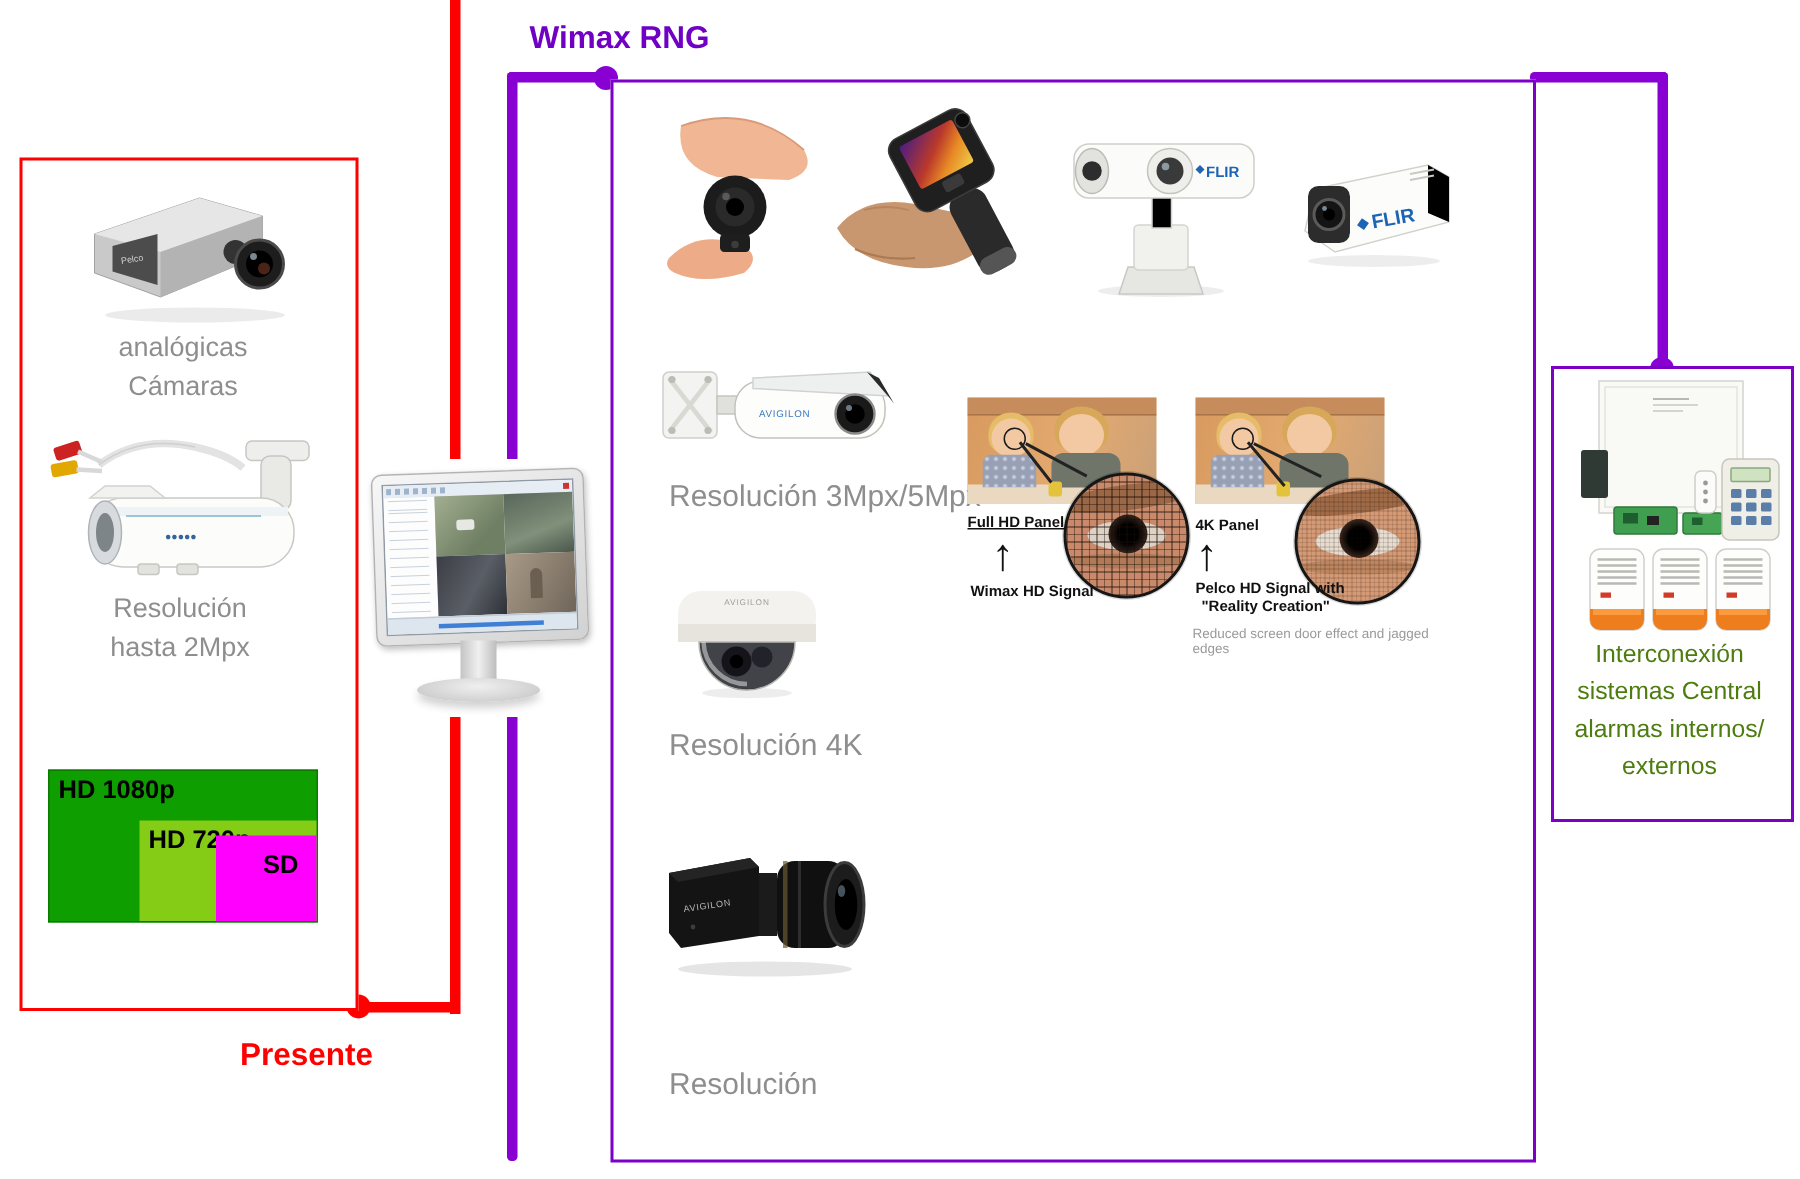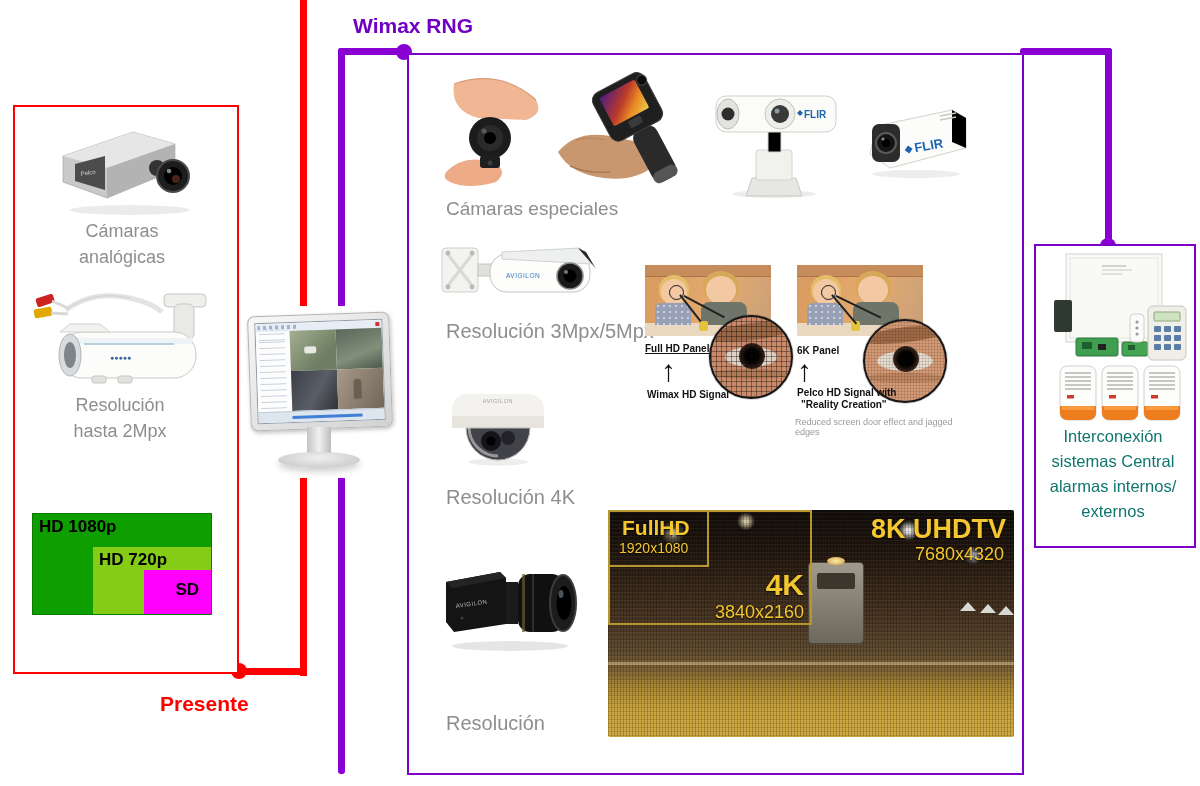--- a/index.html
+++ b/index.html
@@ -103,22 +103,22 @@
     <polygon points="62,50 130,26 130,52 62,80" fill="#b3b3b3"></polygon>
     <polygon points="30,46 60,38 60,72 30,63" fill="#4c4c4c"></polygon>
     <text x="36" y="58" font-size="6" fill="#cfcfcf" transform="rotate(-9 36 58)">Pelco</text>
     <circle cx="112" cy="50" r="8" fill="#333"></circle>
     <circle cx="128" cy="58" r="16" fill="#1d1d1d" stroke="#4a4a4a" stroke-width="2"></circle>
     <circle cx="128" cy="58" r="9" fill="#000"></circle>
     <circle cx="131" cy="61" r="4" fill="#4a2418"></circle>
     <circle cx="124" cy="53" r="2.3" fill="#8fa0aa" opacity="0.85"></circle>
   </svg>
   <div class="abs cap cap-c" style="left:38px;top:218px;width:168px;font-size:18px;">
+    <div>analógicas</div>
     <div>Cámaras</div>
-    <div>analógicas</div>
   </div>
 
   <svg class="abs" style="left:22px;top:280px;" width="198" height="112" viewBox="0 0 198 112">
     <path d="M44,30 Q70,10 108,18 Q130,23 140,32" fill="none" stroke="#e3e3e3" stroke-width="5"></path>
     <path d="M44,30 Q70,10 108,18" fill="none" stroke="#cfcfcf" stroke-width="1"></path>
     <rect x="14" y="16" width="18" height="9" rx="2" fill="#cc2222" transform="rotate(-18 23 20)"></rect>
     <rect x="12" y="28" width="18" height="9" rx="2" fill="#e0a800" transform="rotate(-10 21 32)"></rect>
     <line x1="30" y1="21" x2="46" y2="28" stroke="#d8d8d8" stroke-width="3"></line>
     <line x1="29" y1="33" x2="46" y2="34" stroke="#d8d8d8" stroke-width="3"></line>
     <rect x="142" y="14" width="42" height="13" rx="4" fill="#eeeeec" stroke="#c6c6c2"></rect>
@@ -136,21 +136,21 @@
   </svg>
   <div class="abs cap cap-c" style="left:36px;top:392px;width:168px;font-size:18px;">
     <div>Resolución</div>
     <div>hasta 2Mpx</div>
   </div>
 
   <div class="abs chart" style="left:32px;top:513px;width:178px;height:100px;">
     <div class="lbl">HD 1080p</div>
     <div class="abs r720" style="right:0;bottom:0;width:118px;height:67px;">
       <div class="lbl">HD 720p</div>
-      <div class="abs rsd" style="right:0;bottom:0;width:67px;height:44px;">
+      <div class="abs rsd" style="right:0;bottom:0;width:67px;height:57px;">
         <div class="lbl" style="text-align:right;padding:10px 12px 0 0;">SD</div>
       </div>
     </div>
   </div>
 
   <div class="abs monwrap" style="left:244px;top:306px;width:152px;height:172px;">
     <div class="abs bezel" style="left:5px;top:8px;width:140px;height:113px;">
       <div class="abs screen" style="left:6px;top:6px;width:126px;height:99px;">
         <div class="abs vms-top" style="left:0;top:0;width:126px;height:8px;">
           <div class="abs" style="left:2px;top:2px;width:40px;height:4px;background:repeating-linear-gradient(90deg,#9fb4cc 0 3px,transparent 3px 6px);"></div>
@@ -235,21 +235,20 @@
     <rect x="16" y="26" width="28" height="38" rx="7" fill="#2c2c2c"></rect>
     <circle cx="30" cy="45" r="10" fill="#141414" stroke="#5a5a5a" stroke-width="2"></circle>
     <circle cx="30" cy="45" r="4" fill="#000"></circle>
     <circle cx="27" cy="41" r="1.6" fill="#7a8a94"></circle>
     <g transform="rotate(-10 72 46)">
       <path d="M52,44 l4,4 -4,4 -4,-4 z" fill="#1e64b4"></path>
       <text x="58" y="52" font-size="13" font-weight="bold" fill="#1e64b4">FLIR</text>
     </g>
   </svg>
 
-  <div class="abs cap" style="left:446px;top:196px;">Cámaras especiales</div>
 
   <svg class="abs" style="left:440px;top:240px;" width="158" height="72" viewBox="0 0 158 72">
     <rect x="2" y="8" width="36" height="44" rx="4" fill="#f3f3f1" stroke="#cfcfca"></rect>
     <line x1="6" y1="12" x2="34" y2="48" stroke="#d9d9d4" stroke-width="3"></line>
     <line x1="34" y1="12" x2="6" y2="48" stroke="#d9d9d4" stroke-width="3"></line>
     <circle cx="8" cy="13" r="2.4" fill="#bcbcb6"></circle>
       <circle cx="32" cy="13" r="2.4" fill="#bcbcb6"></circle>
     <circle cx="8" cy="47" r="2.4" fill="#bcbcb6"></circle>
       <circle cx="32" cy="47" r="2.4" fill="#bcbcb6"></circle>
     <rect x="38" y="24" width="14" height="12" fill="#e0e0dc" stroke="#c6c6c0"></rect>
@@ -305,21 +304,21 @@
     </div>
     <div class="abs pixcircle" style="left:218px;top:56px;width:80px;height:80px;background:#d49a76;">
       <div class="abs" style="left:-6px;top:6px;width:95px;height:15px;background:#a06a46;border-radius:50%;transform:rotate(-7deg);"></div>
       <div class="abs" style="left:12px;top:30px;width:56px;height:20px;background:#e7dcd0;border-radius:50%;"></div>
       <div class="abs" style="left:28px;top:25px;width:26px;height:26px;background:radial-gradient(circle,#000 40%,#54382a 80%);border-radius:50%;"></div>
       <div class="abs" style="left:0px;top:52px;width:80px;height:10px;background:#bd8560;border-radius:50%;"></div>
       <div class="grid-fine"></div>
     </div>
 
     <div class="abs blbl" style="left:0;top:80px;text-decoration:underline;">Full HD Panel</div>
-    <div class="abs blbl" style="left:152px;top:82px;">6K Panel</div>
+    <div class="abs blbl" style="left:152px;top:82px;">4K Panel</div>
     <div class="abs arrow" style="left:16px;top:94px;">↑</div>
     <div class="abs arrow" style="left:152px;top:94px;">↑</div>
     <div class="abs blbl" style="left:2px;top:126px;">Wimax HD Signal</div>
     <div class="abs blbl" style="left:152px;top:124px;">Pelco HD Signal with</div>
     <div class="abs blbl" style="left:156px;top:136px;">"Reality Creation"</div>
     <div class="abs foot" style="left:150px;top:154px;width:170px;">Reduced screen door effect and jagged edges</div>
   </div>
 
   <svg class="abs" style="left:446px;top:386px;" width="104" height="82" viewBox="0 0 104 82">
     <rect x="6" y="8" width="92" height="34" rx="15" fill="#f3f2ee"></rect>
@@ -346,39 +345,20 @@
     <rect x="92" y="18" width="2" height="58" fill="#2e2e2e"></rect>
     <ellipse cx="123" cy="47" rx="13" ry="28" fill="#1c1c1c" stroke="#3c3c3c" stroke-width="2"></ellipse>
     <ellipse cx="124" cy="47" rx="7.5" ry="17" fill="#000"></ellipse>
     <ellipse cx="121" cy="38" rx="2.5" ry="4" fill="#46525c"></ellipse>
   </svg>
   <div class="abs cap pre" style="left:446px;top:648px;font-size:20px;line-height:30px;">
     <div>Resolución</div>
     
   </div>
 
-  <div class="abs concert" style="left:608px;top:510px;width:406px;height:227px;">
-    <div class="grain"></div>
-    <div class="stage" style="left:200px;top:52px;width:54px;height:80px;">
-      <div class="abs" style="left:8px;top:10px;width:38px;height:16px;background:#3c362d;border-radius:2px;"></div>
-      <div class="abs" style="left:18px;top:-6px;width:18px;height:8px;background:radial-gradient(#ffe9a8,#c89b40);border-radius:50%;"></div>
-    </div>
-    <div class="tent" style="left:352px;top:92px;"></div>
-    <div class="tent" style="left:372px;top:94px;"></div>
-    <div class="tent" style="left:390px;top:96px;"></div>
-    <div class="abs" style="left:0;top:152px;width:406px;height:3px;background:rgba(235,215,160,.45);"></div>
-    <div class="goldbox" style="left:0;top:0;width:200px;height:111px;"></div>
-    <div class="goldbox" style="left:0;top:0;width:97px;height:53px;"></div>
-    <div class="ylbl" style="left:14px;top:6px;font-size:21px;">FullHD</div>
-    <div class="ylbl" style="left:11px;top:30px;font-size:14px;font-weight:normal;">1920x1080</div>
-    <div class="ylbl" style="left:140px;top:58px;width:56px;text-align:right;font-size:30px;">4K</div>
-    <div class="ylbl" style="left:104px;top:92px;width:92px;text-align:right;font-size:18px;font-weight:normal;">3840x2160</div>
-    <div class="ylbl" style="right:8px;top:4px;font-size:27px;">8K UHDTV</div>
-    <div class="ylbl" style="right:10px;top:34px;font-size:18px;font-weight:normal;">7680x4320</div>
-  </div>
 
   <div class="abs purbox" style="left:1034px;top:244px;width:158px;height:300px;"></div>
 
   <svg class="abs" style="left:1054px;top:252px;" width="136" height="112" viewBox="0 0 136 112">
     <rect x="12" y="2" width="96" height="88" fill="#f9f9f6" stroke="#d4d4ce"></rect>
     <rect x="16" y="6" width="88" height="80" fill="none" stroke="#e4e4de"></rect>
     <line x1="48" y1="14" x2="72" y2="14" stroke="#b9b9b2" stroke-width="1.2"></line>
     <line x1="48" y1="18" x2="78" y2="18" stroke="#c9c9c2" stroke-width="1"></line>
     <line x1="48" y1="22" x2="68" y2="22" stroke="#c9c9c2" stroke-width="1"></line>
     <rect x="0" y="48" width="18" height="32" rx="2" fill="#2e3a33"></rect>
@@ -417,20 +397,20 @@
         <line x1="7" y1="25" x2="33" y2="25"></line>
       </g>
       <rect x="9" y="31" width="7" height="3.5" fill="#d23a2a"></rect>
       <path d="M2,42 h36 v7 a7,7 0 0 1 -7,7 h-22 a7,7 0 0 1 -7,-7 z" fill="#ee7d1e"></path>
       <path d="M4,42 h32 v4 h-32 z" fill="#ffa245" opacity="0.8"></path>
     </g>
     <use href="#siren" x="42"></use>
     <use href="#siren" x="84"></use>
   </svg>
 
-  <div class="abs cap cap-c" style="left:1038px;top:424px;width:150px;font-size:16.5px;line-height:25px;color:#0f766e;">
+  <div class="abs cap cap-c" style="left:1038px;top:424px;width:150px;font-size:16.5px;line-height:25px;color:#4d7c0f;">
     <div>Interconexión</div>
     <div>sistemas Central</div>
     <div>alarmas internos/</div>
     <div>externos</div>
   </div>
 
 </div>
 
 </body></html>

